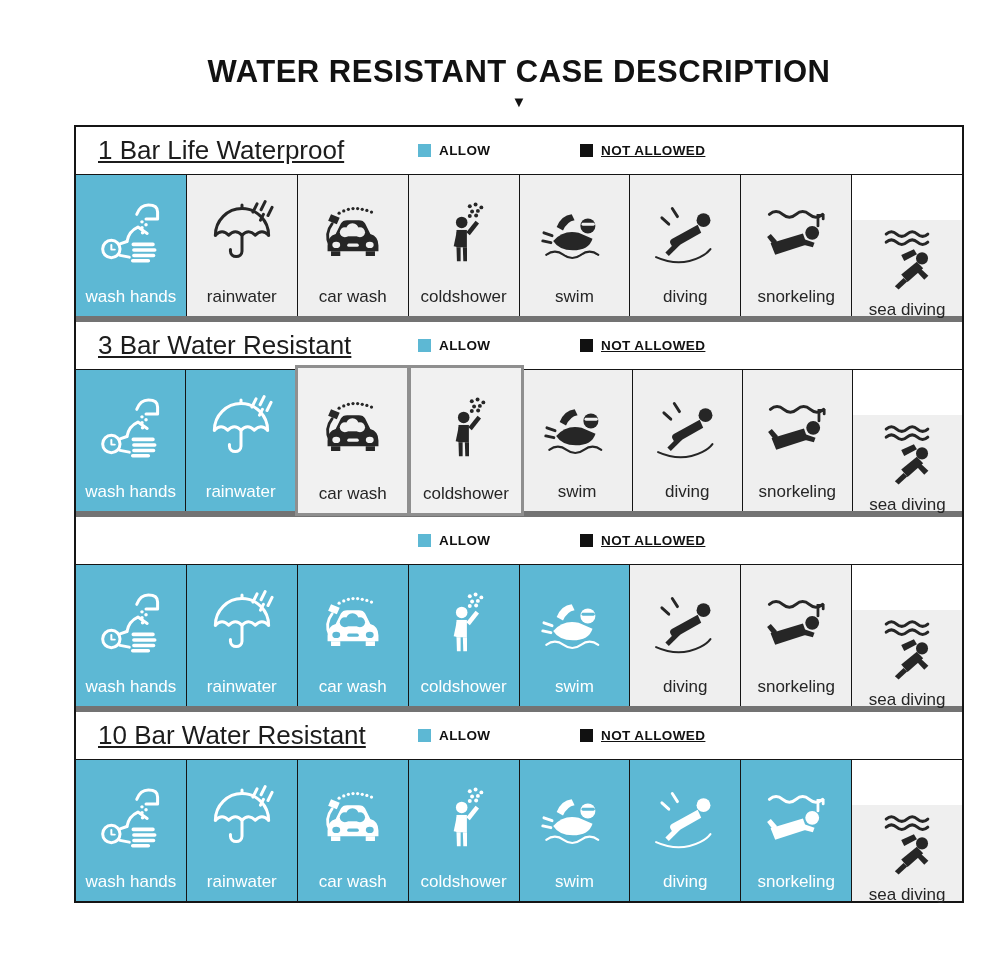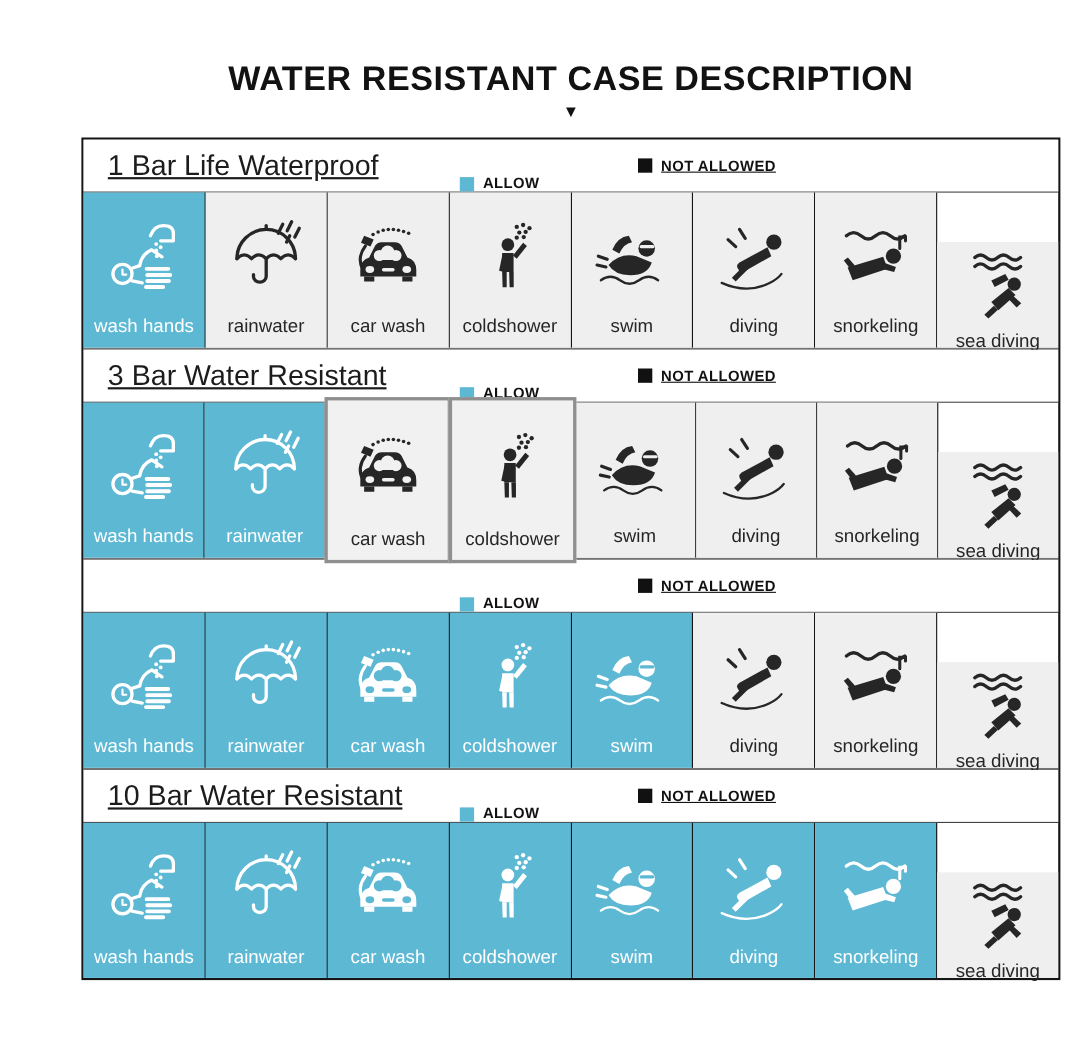--- a/index.html
+++ b/index.html
@@ -4,28 +4,28 @@
 <style>
   * { box-sizing: border-box; }
   html,body { margin:0; padding:0; background:#fff; }
   body { width:990px; height:965px; font-family:"Liberation Sans", sans-serif; color:#151515; }
   .page { position:relative; width:990px; height:965px; overflow:hidden;padding-left:48px; }
 
   .title { margin:54px 0 0; text-align:center; font-size:31px; font-weight:bold; letter-spacing:.5px; color:#121212; }
   .marker { text-align:center; font-size:15px; margin-top:3px; color:#121212; }
 
   .table { width:890px; margin:15px auto 0; border:2px solid #151515; background:#fff; }
-  .section { border-top:2px solid #737373; }
+  .section { border-top:6px solid #737373; }
   .section:first-child { border-top:none; }
 
   .section-header { position:relative; height:47px; background:#fff; display:flex; align-items:center; }
   .section-title { margin-left:22px; font-size:26px; color:#1c1c1c;text-decoration:underline; }
   .legend-item { position:absolute; top:0; height:100%; display:flex; align-items:center; gap:8px;
                  font-size:13.5px; font-weight:bold; letter-spacing:.4px; color:#111; }
-  .legend-allow { left:342px;align-items:flex-end; }
+  .legend-allow { left:342px; }
   .legend-not { left:504px;text-decoration:underline; }
   .swatch { width:13px; height:13px; display:inline-block; }
   .swatch.allow { background:var(--allow,#5db8d4); }
   .swatch.not { background:#111; }
 
   .cells { display:flex; height:142px; border-top:1.5px solid #151515; }
   .cell { position:relative; flex:1 1 0; min-width:0; background:var(--cellbg,#efefef);
           border-right:1.5px solid #151515; display:flex; flex-direction:column; align-items:center;
           color:#262626; --detail:var(--cellbg,#efefef); }
   .cell:last-child { border-right:none;margin-top:45px; }

